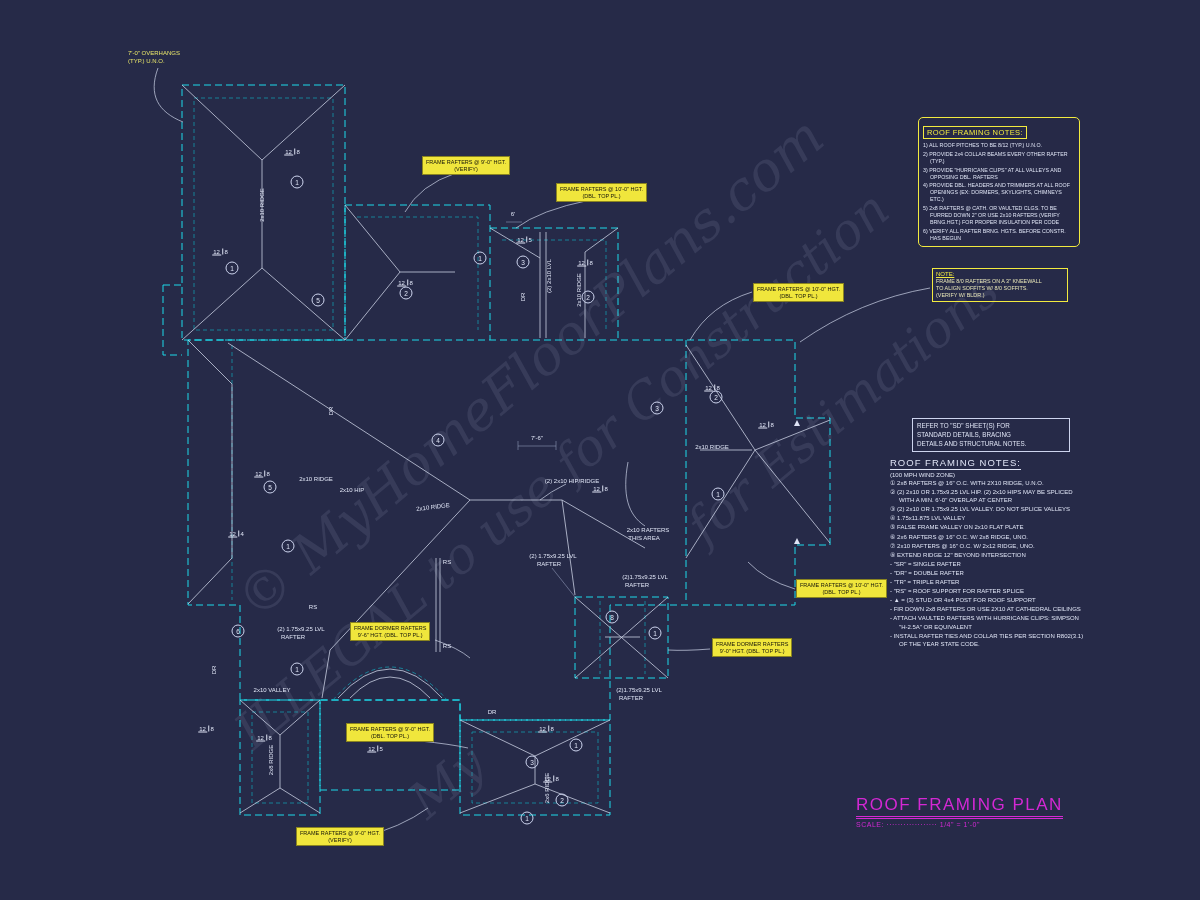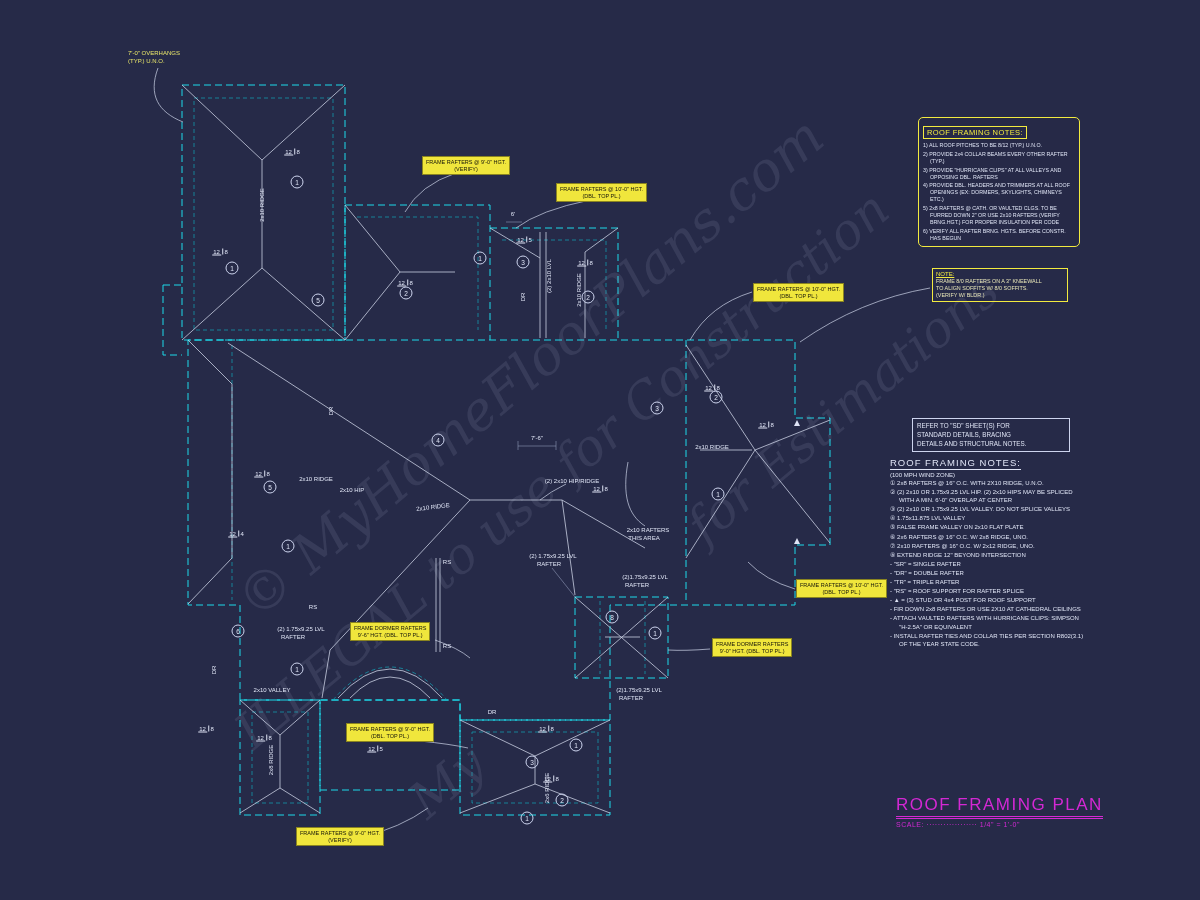--- a/index.html
+++ b/index.html
@@ -35,21 +35,21 @@
   #kneewall-note{position:absolute;left:932px;top:268px;width:128px;border:1px solid #f2ea3f;padding:2px 3px;z-index:6;}
   #kneewall-note .kn-title{color:#f2ea3f;font-size:6px;text-decoration:underline;margin-bottom:1px;}
   .kn-line{color:#e8e6b8;font-size:5.4px;line-height:1.3;}
   #sd-note{position:absolute;left:912px;top:418px;width:148px;border:1px solid #cdd4ee;padding:3px 4px;z-index:6;}
   .sd-line{color:#dfe4f5;font-size:6.3px;line-height:1.4;}
   #framing-notes{position:absolute;left:890px;top:452px;width:196px;z-index:6;}
   #framing-notes .fn-title{display:inline-block;color:#dfe4f5;font-size:9.5px;letter-spacing:1px;
              border-bottom:1px solid #dfe4f5;padding-bottom:1px;margin-bottom:2px;}
   #framing-notes .fn-sub{color:#dfe4f5;font-size:6px;margin-bottom:1px;}
   .fn-item{color:#dfe4f5;font-size:6px;line-height:1.35;padding-left:9px;text-indent:-9px;margin-bottom:1px;}
-  #title-block{position:absolute;left:896px;top:795px;z-index:6;}
+  #title-block{position:absolute;left:856px;top:795px;z-index:6;}
   #title-block .tb-name{color:#d428d4;font-size:17px;letter-spacing:1.5px;border-bottom:3px double #d428d4;
              padding-bottom:1px;display:inline-block;}
   #title-block .tb-scale{color:#d428d4;font-size:7px;margin-top:2px;letter-spacing:.5px;}
 </style>
 </head>
 <body>
 
 <div id="canvas">
 
   <svg id="plan-svg" width="1200" height="900">

